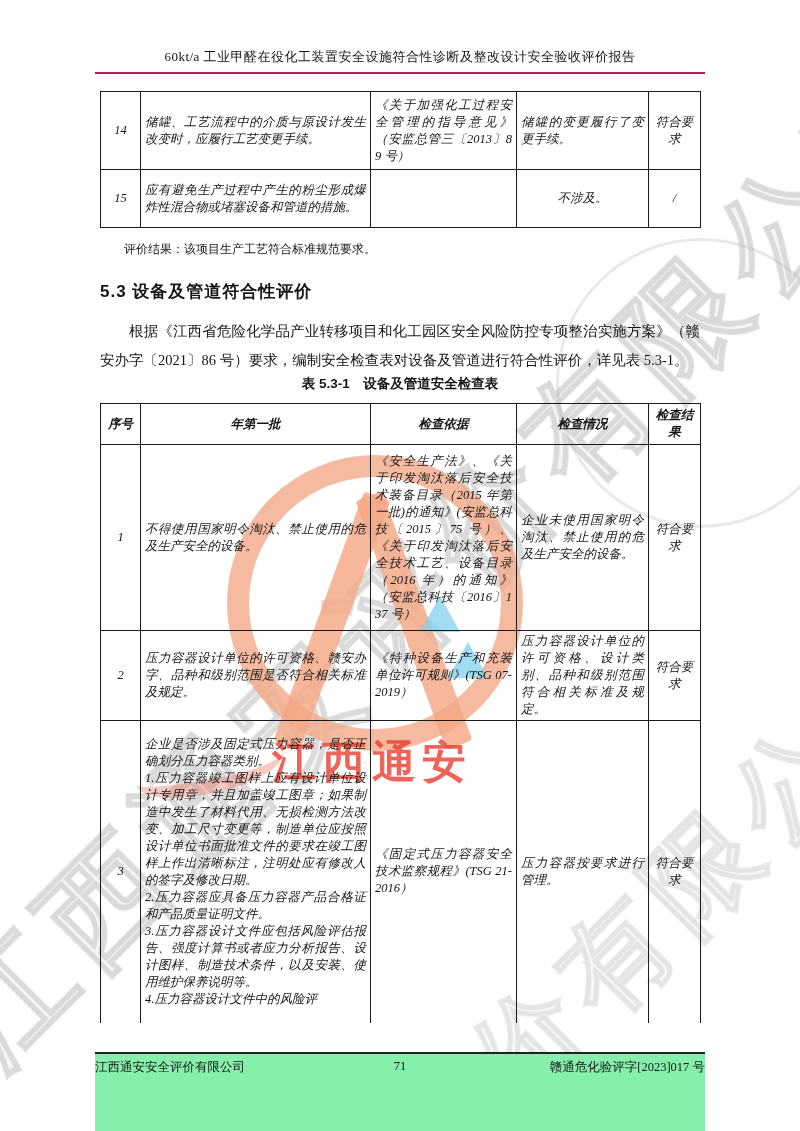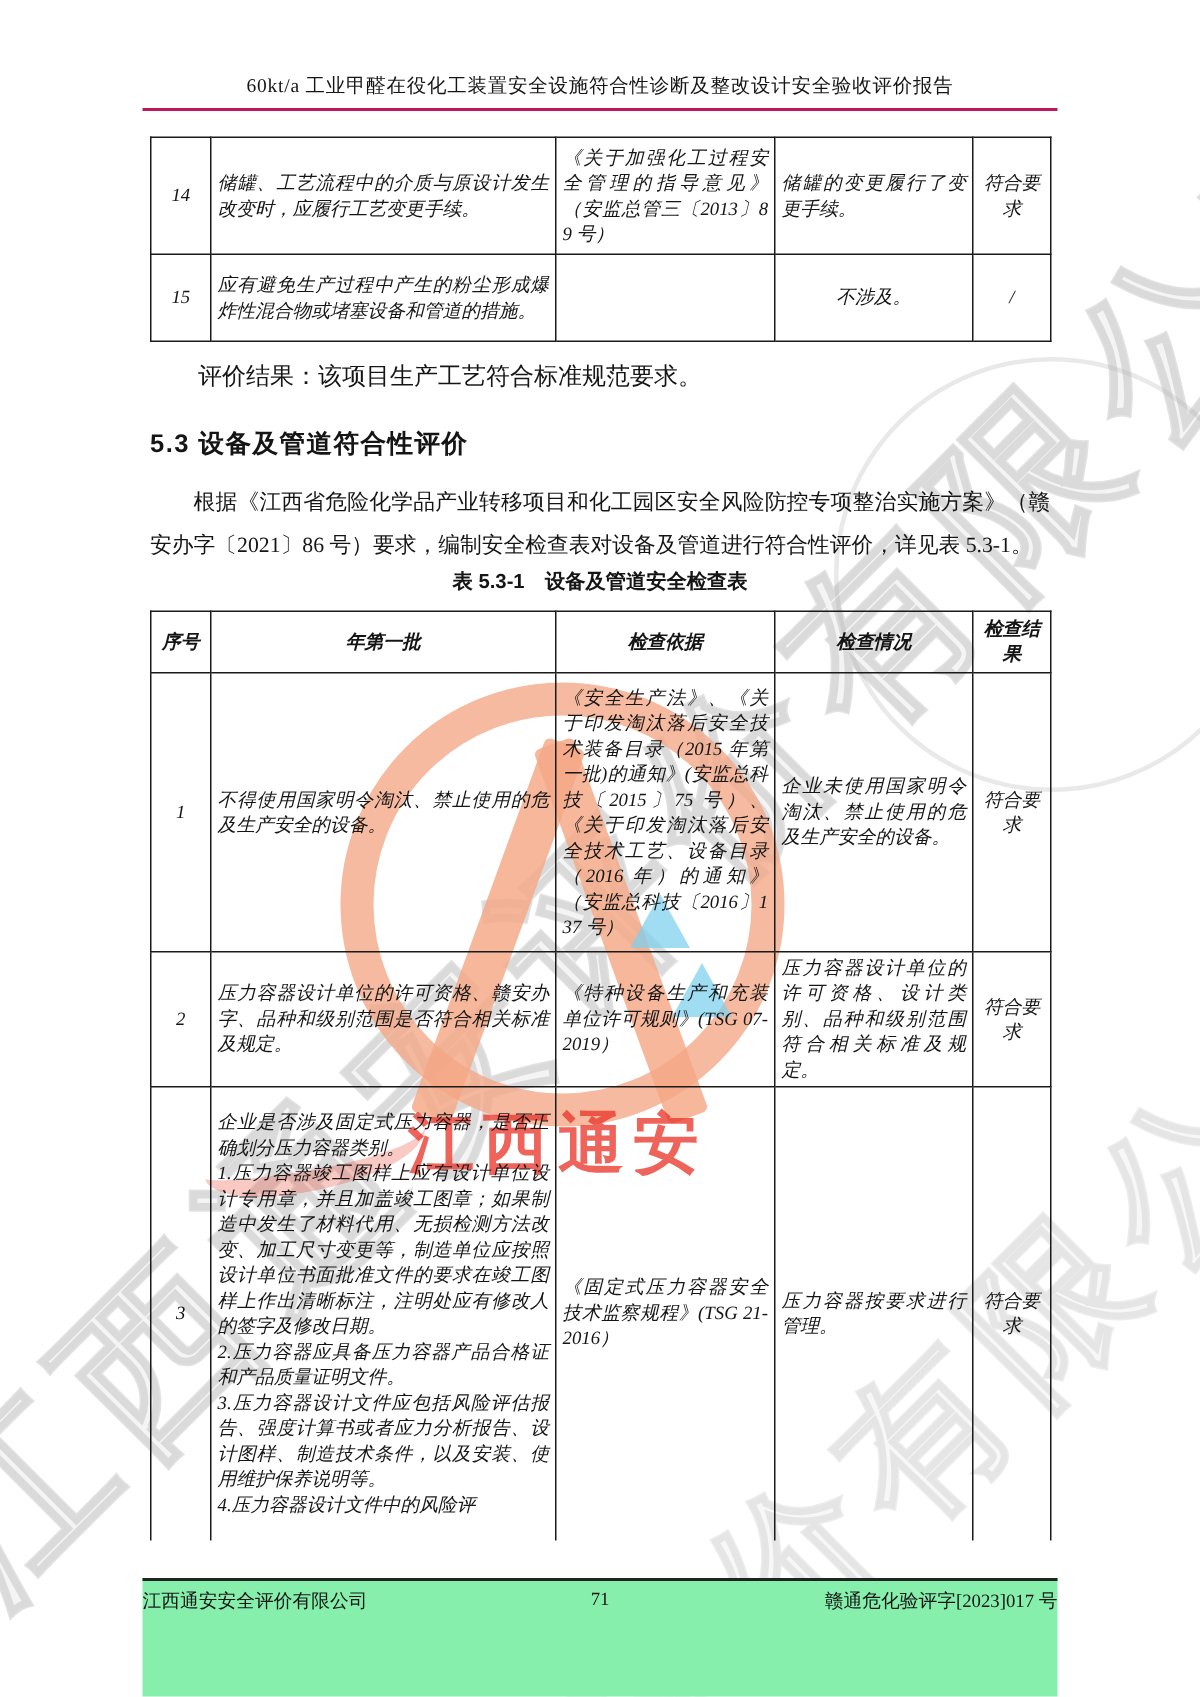--- a/index.html
+++ b/index.html
@@ -83,21 +83,21 @@
        text-align:center; padding:3px 2px; }
   td.ctr { text-align:center; }
   td.pre { white-space:pre-line; vertical-align:middle; }
   col.c-no { width:40px; } col.c-content { width:230px; } col.c-basis { width:146px; }
   col.c-situation { width:132px; } col.c-result { width:52px; }
 
   #top-table { margin-top:17px; }
   #top-table tr:nth-child(1) { height:78px; }
   #top-table tr:nth-child(2) { height:58px; }
 
-  .eval { margin-top:13px; font-size:16px; text-indent:2em; }
+  .eval { margin-top:13px; font-size:12px; text-indent:2em; }
   .section-heading {
     margin-top:22px; font-family:"Liberation Sans","DejaVu Sans",sans-serif;
     font-size:17px; font-weight:bold; letter-spacing:1px;
   }
   .para { margin-top:14px; font-size:14.5px; line-height:29px; text-align:justify; text-indent:2em; }
   .caption {
     margin-top:0; text-align:center; font-weight:bold; font-size:13.5px;
     font-family:"Liberation Sans","DejaVu Sans",sans-serif;
   }
   #main-table { margin-top:10px; }

